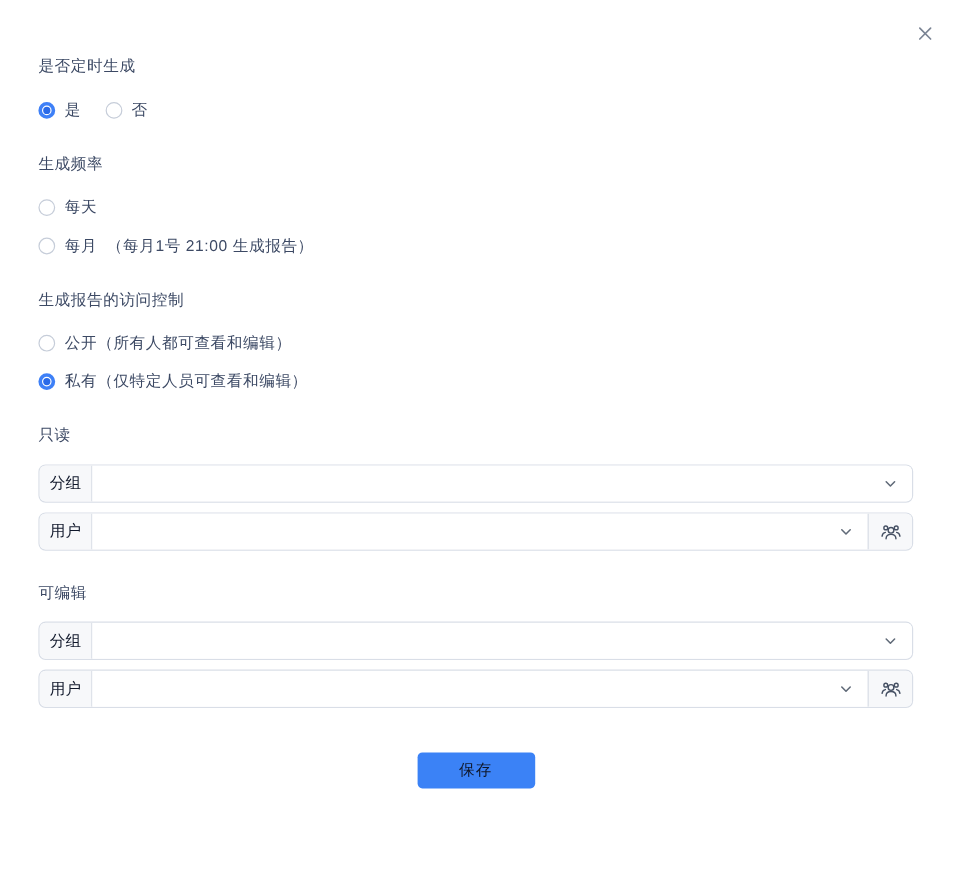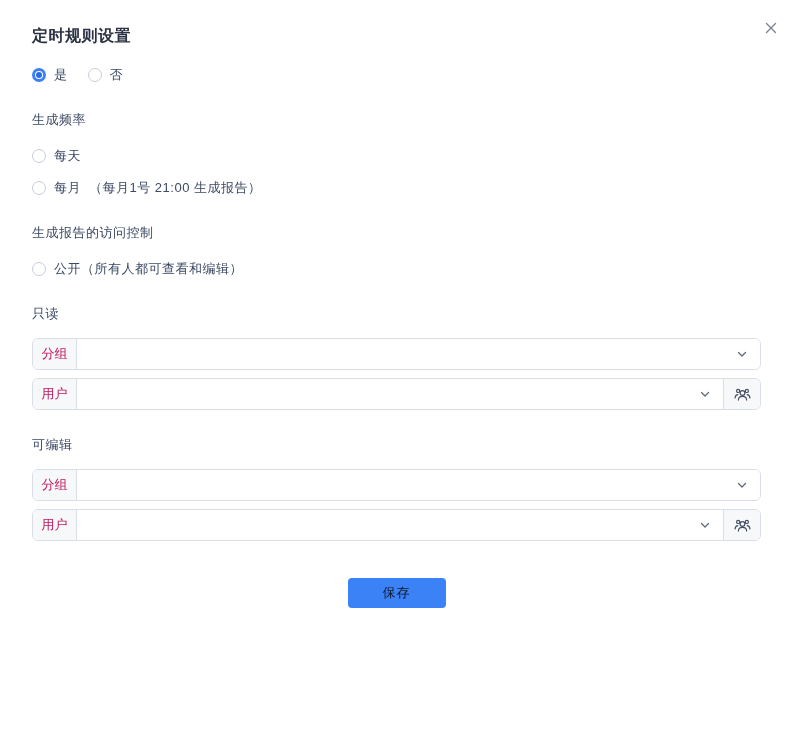--- a/index.html
+++ b/index.html
@@ -53,21 +53,21 @@
     width:729px; height:32px;
     border:1px solid #d9dee7; border-radius:6px;
     background:#fff; overflow:hidden;
   }
   .input-group + .input-group { margin-top:8px;justify-content:center; }
   .input-group.first { margin-top:15px; }
   .ig-label {
     width:44px; flex:0 0 auto;
     background:#f7f8fa; border-right:1px solid #d9dee7;
     display:flex; align-items:center; justify-content:center;
-    font-size:13px; color:#be185d;
+    font-size:13px; color:#0f172a;
   }
   .ig-select {
     flex:1 1 auto; display:flex; align-items:center;
     padding:0 12px; cursor:pointer; background:#fff;
     justify-content:flex-end;
   }
   .ig-select .value { flex:1 1 auto; font-size:13px; color:#3c4964; }
   .ig-icon-btn {
     width:37px; flex:0 0 auto;
     background:#f7f8fa; border-left:1px solid #d9dee7;
@@ -82,30 +82,30 @@
     border:none; border-radius:4px; cursor:pointer;
     letter-spacing:1px;
   }
   .chevron-icon, .users-icon, .close-icon { display:flex; }
 </style>
 </head>
 <body>
 
 <div class="dialog">
 
-  <div class="dlg-title">定时规则设置</div>
 
   <div class="close-btn">
     <span class="close-icon">
       <svg width="14" height="14" viewBox="0 0 14 14">
           <path d="M2.5 2.5 L11.5 11.5 M11.5 2.5 L2.5 11.5" stroke="#7b8494" stroke-width="1.4" stroke-linecap="round"></path>
         </svg>
     </span>
   </div>
 
+  <div class="section-label">是否定时生成</div>
   <div class="radio-row">
     <div class="radio-item">
       <span class="radio checked"></span>
       <span>是</span>
     </div>
     <div class="radio-item">
       <span class="radio"></span>
       <span>否</span>
     </div>
   </div>
@@ -121,20 +121,24 @@
       <span>每月</span>
       <span class="opt-desc">（每月1号 21:00 生成报告）</span>
     </div>
   </div>
 
   <div class="section-label">生成报告的访问控制</div>
   <div class="radio-list">
     <div class="radio-item">
       <span class="radio"></span>
       <span>公开（所有人都可查看和编辑）</span>
+    </div>
+    <div class="radio-item">
+      <span class="radio checked"></span>
+      <span>私有（仅特定人员可查看和编辑）</span>
     </div>
   </div>
 
   <div class="section-label">只读</div>
   <div class="input-group first">
     <div class="ig-label">分组</div>
     <div class="ig-select">
       <span class="value"></span>
       <span class="chevron-icon">
         <svg width="12" height="12" viewBox="0 0 12 12">

